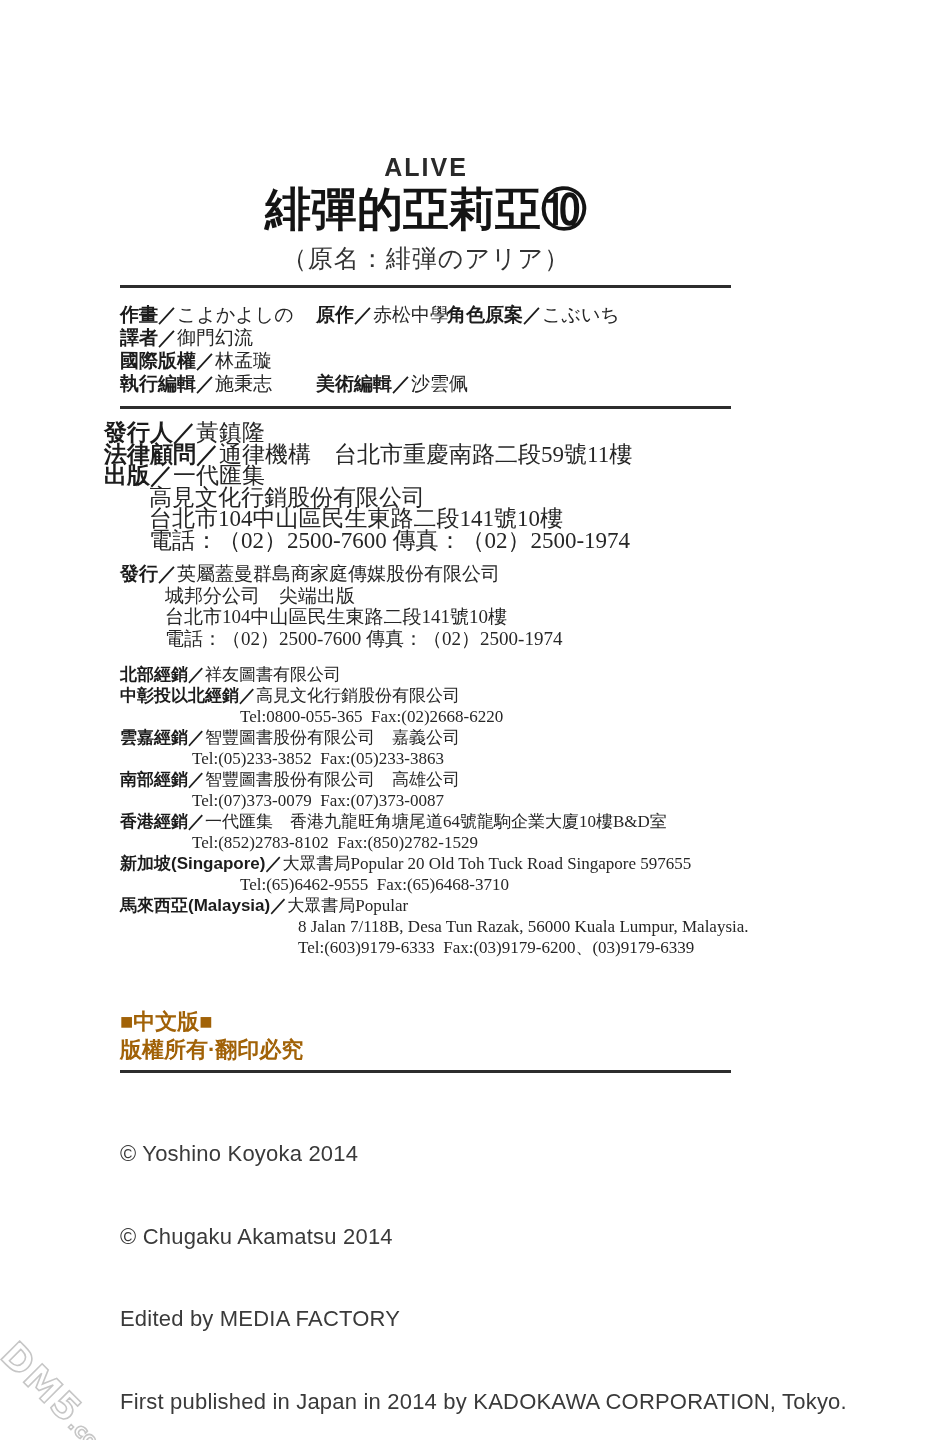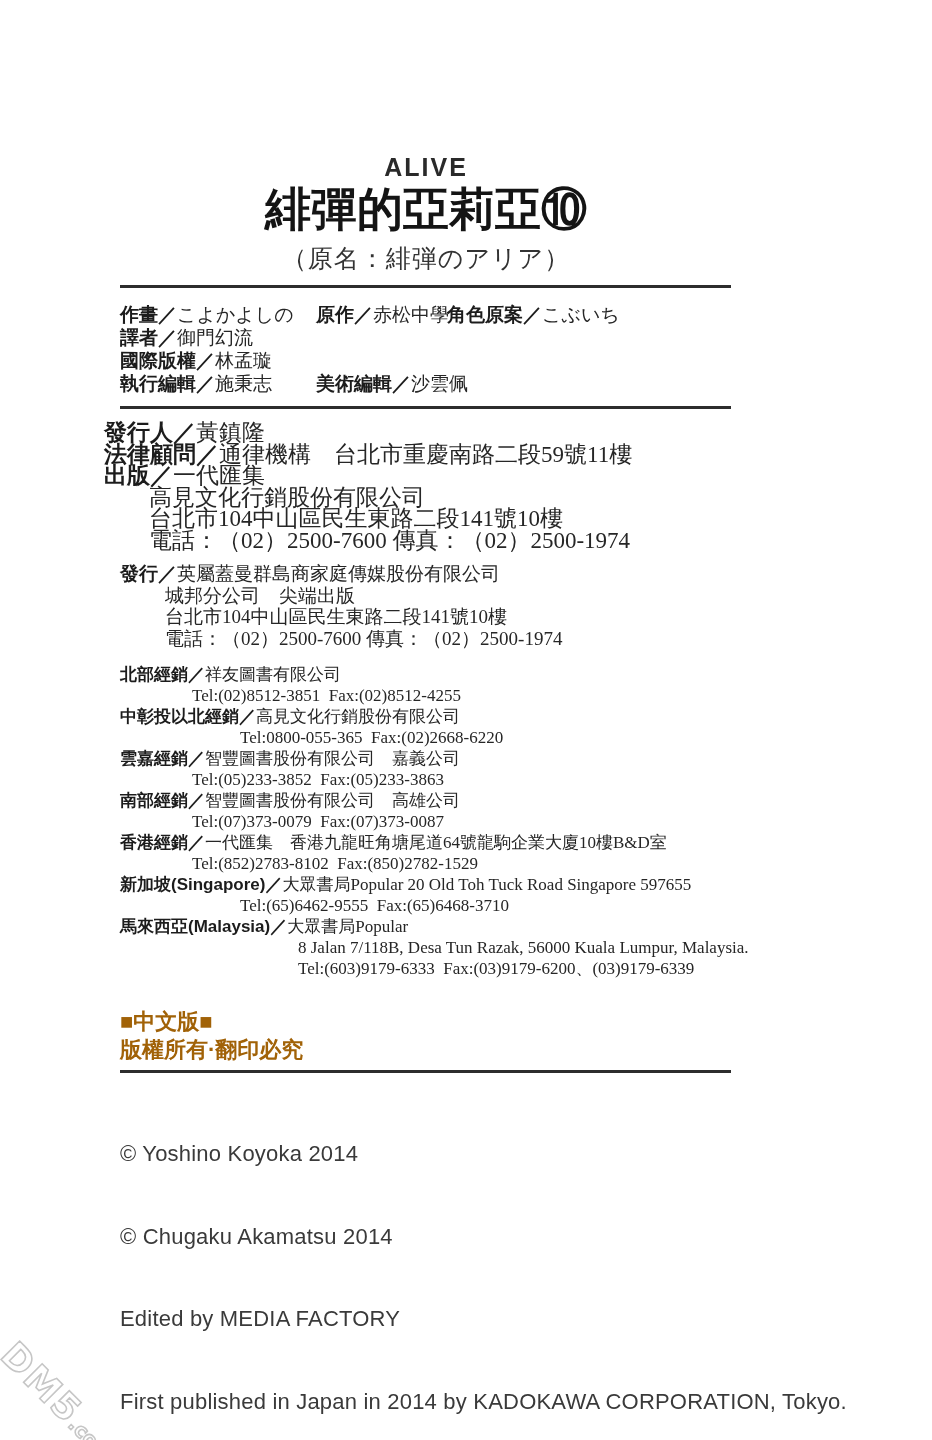--- a/index.html
+++ b/index.html
@@ -93,21 +93,20 @@
 
   <div class="issuer-block">
     <div class="tline"><span class="lbl">發行／</span><span class="val">英屬蓋曼群島商家庭傳媒股份有限公司</span></div>
     <div class="tline ind45"><span class="val">城邦分公司　尖端出版</span></div>
     <div class="tline ind45"><span class="val">台北市104中山區民生東路二段141號10樓</span></div>
     <div class="tline ind45"><span class="val">電話：（02）2500-7600 傳真：（02）2500-1974</span></div>
   </div>
 
   <div class="dist-block">
     <div class="tline"><span class="lbl">北部經銷／</span><span class="val">祥友圖書有限公司</span></div>
-    <div class="tline indA"><span class="val">Tel:(02)8512-3851  Fax:(02)8512-4255</span></div>
     <div class="tline"><span class="lbl">中彰投以北經銷／</span><span class="val">高見文化行銷股份有限公司</span></div>
     <div class="tline indB"><span class="val">Tel:0800-055-365  Fax:(02)2668-6220</span></div>
     <div class="tline"><span class="lbl">雲嘉經銷／</span><span class="val">智豐圖書股份有限公司　嘉義公司</span></div>
     <div class="tline indA"><span class="val">Tel:(05)233-3852  Fax:(05)233-3863</span></div>
     <div class="tline"><span class="lbl">南部經銷／</span><span class="val">智豐圖書股份有限公司　高雄公司</span></div>
     <div class="tline indA"><span class="val">Tel:(07)373-0079  Fax:(07)373-0087</span></div>
     <div class="tline"><span class="lbl">香港經銷／</span><span class="val">一代匯集　香港九龍旺角塘尾道64號龍駒企業大廈10樓B&amp;D室</span></div>
     <div class="tline indA"><span class="val">Tel:(852)2783-8102  Fax:(850)2782-1529</span></div>
     <div class="tline"><span class="lbl">新加坡(Singapore)／</span><span class="val">大眾書局Popular 20 Old Toh Tuck Road Singapore 597655</span></div>
     <div class="tline indB"><span class="val">Tel:(65)6462-9555  Fax:(65)6468-3710</span></div>

